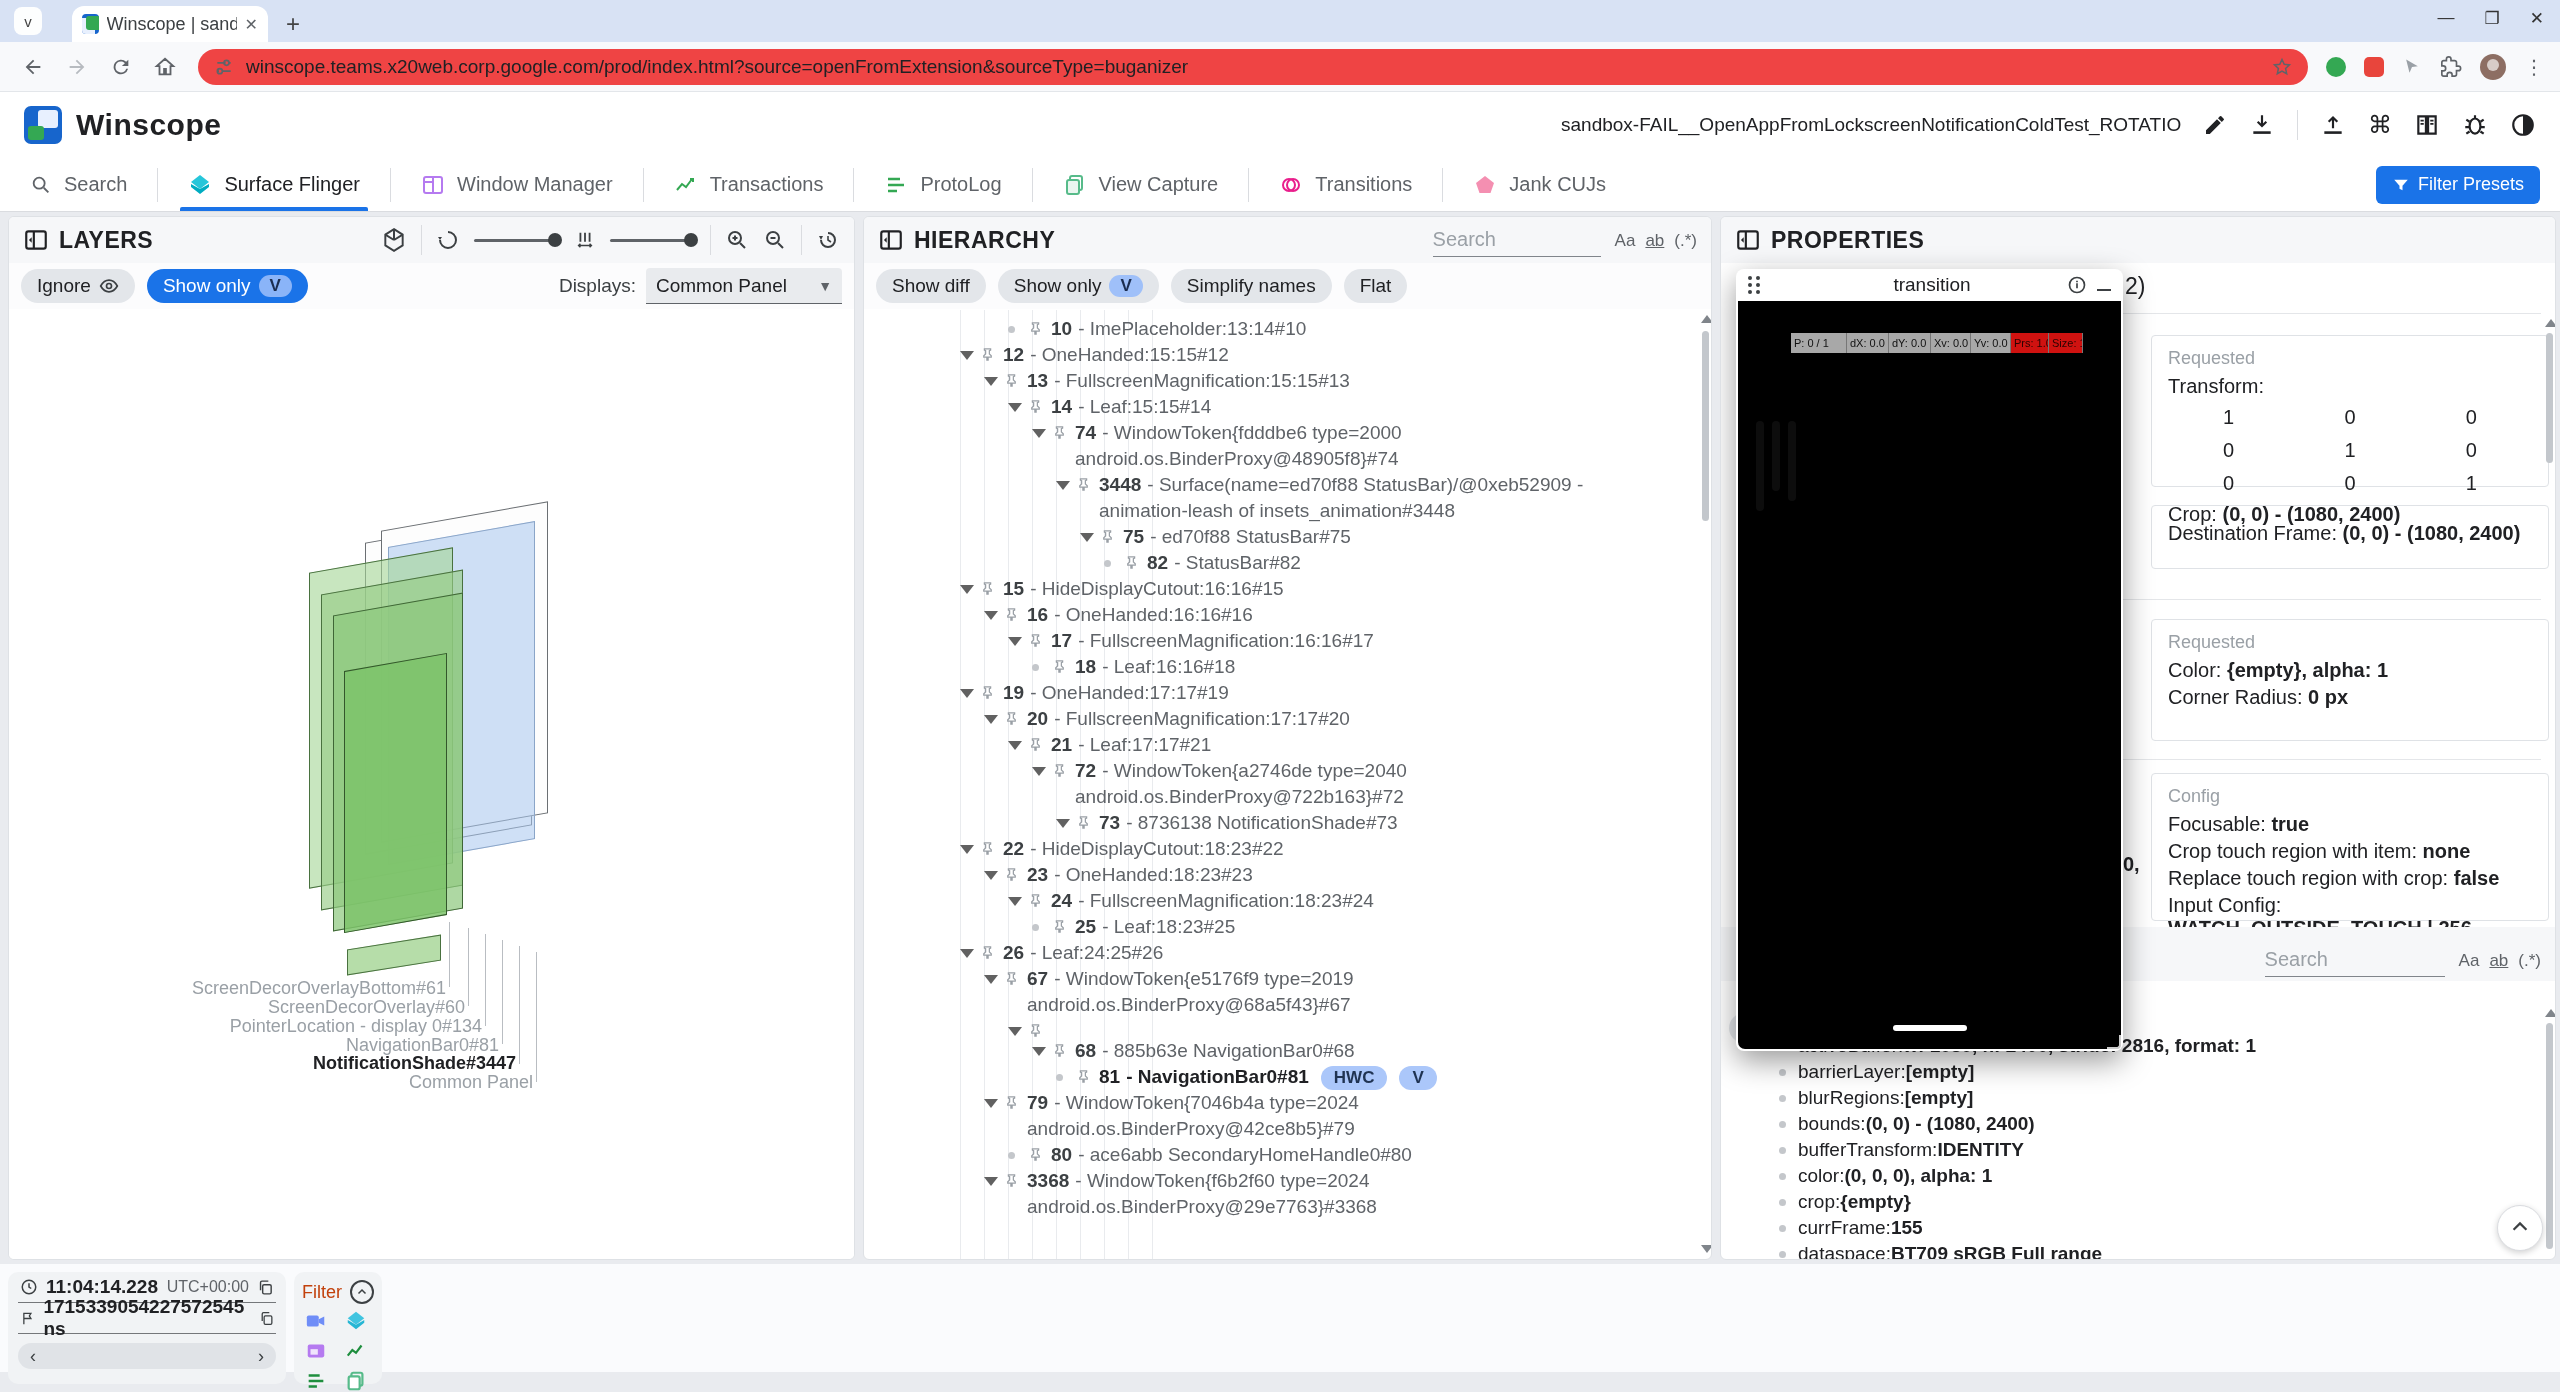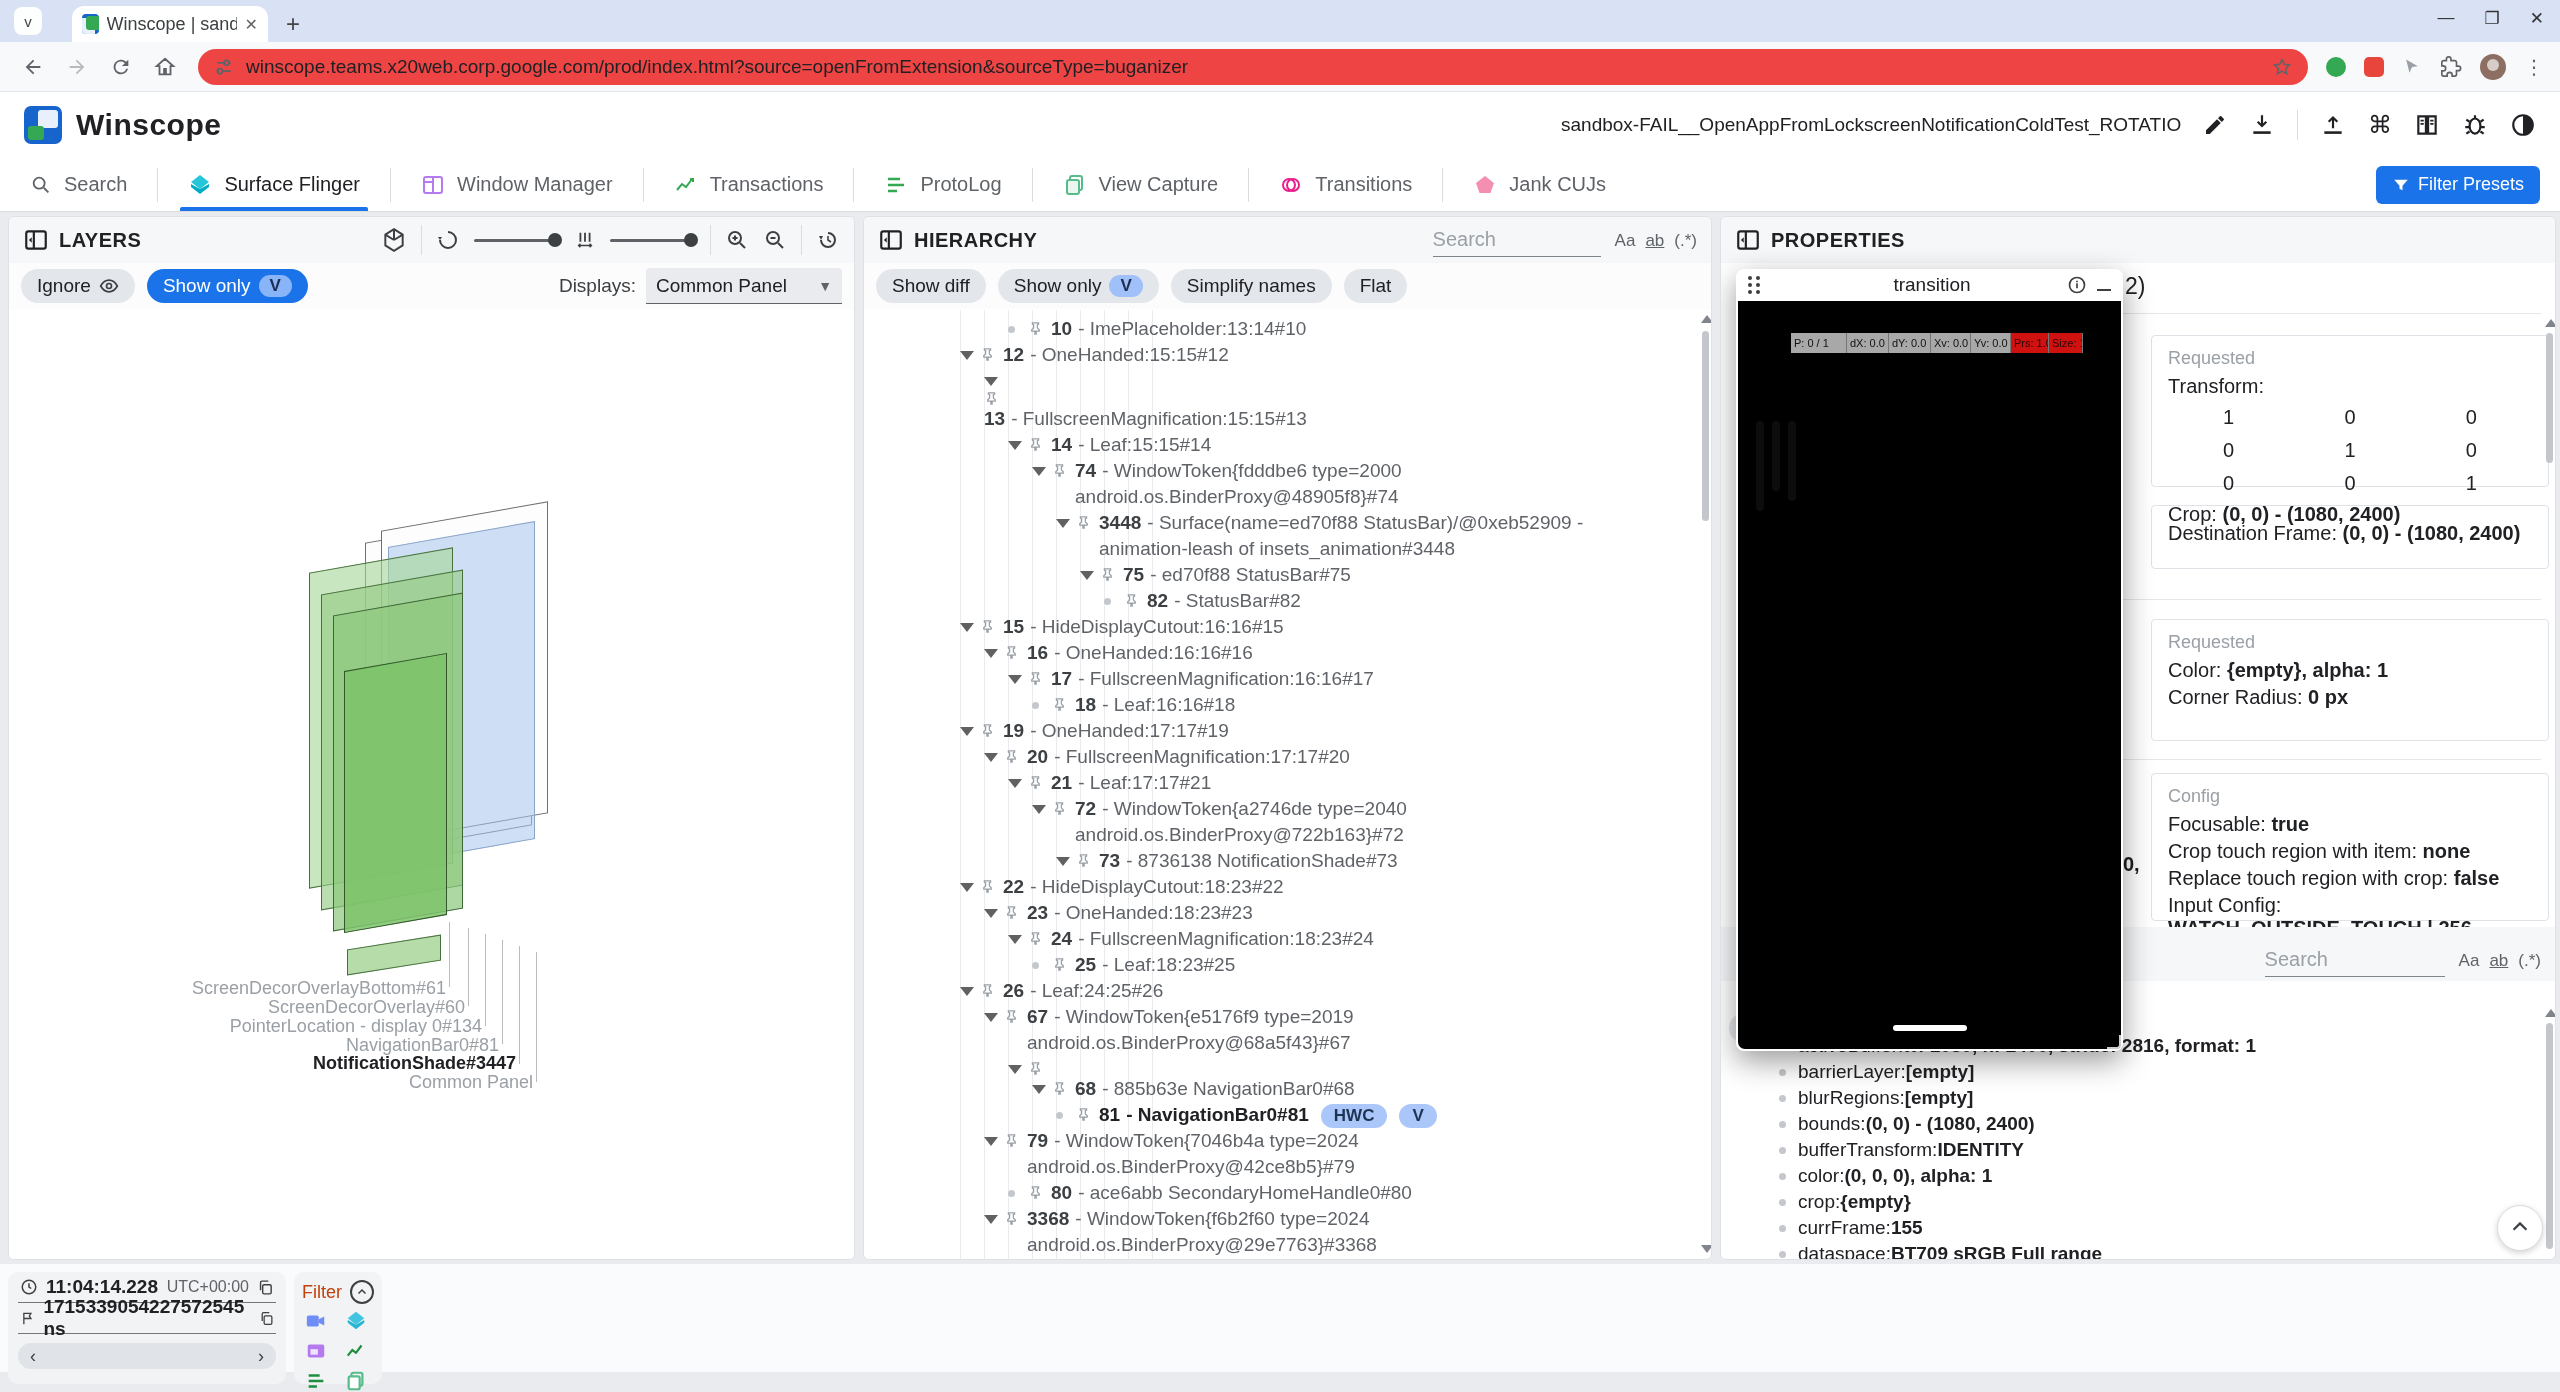--- a/index.html
+++ b/index.html
@@ -38,21 +38,21 @@
   
   .navrow{position:absolute;left:0;top:158px;width:2560px;height:54px;background:#fff;border-bottom:1px solid #dadce0;display:flex;align-items:center}
   .navtab{display:flex;align-items:center;gap:12px;padding:0 30px;height:100%;position:relative;font-size:20px;color:#5f6368}
   .navtab.active{color:#202124}
   .navtab.active::after{content:"";position:absolute;left:22px;right:22px;bottom:0;height:4px;background:#1a73e8;border-radius:2px 2px 0 0}
   .navsep{width:1px;height:34px;background:#dadce0}
   .filter-presets{margin-left:auto;margin-right:20px;background:#1a73e8;color:#fff;height:38px;border-radius:6px;display:flex;align-items:center;gap:8px;padding:0 16px;font-size:18px}
   
   .panel{position:absolute;background:#fff;border:1px solid #dee1e5;border-radius:6px;overflow:hidden}
   .phdr{height:46px;background:#f6f7f9;display:flex;align-items:center;padding:0 14px;gap:10px}
-  .ptitle{font-size:20px;font-weight:700;letter-spacing:.5px}
+  .ptitle{font-size:23px;font-weight:700;letter-spacing:.5px}
   .subrow{height:46px;display:flex;align-items:center;padding:0 12px;gap:12px;background:#fcfcfd}
   .chip{background:#e3e6ea;border-radius:17px;height:34px;display:flex;align-items:center;gap:8px;padding:0 16px;font-size:19px;color:#202124;white-space:nowrap}
   .chip.blue{background:#1a73e8;color:#fff}
   .chip .vbadge{background:#9fc0f9;color:#1b2d50;border-radius:12px;padding:1px 11px;font-size:17px;font-weight:700}
   .chip.blue .vbadge{background:#8ab4f8}
   
   .tools{margin-left:auto;display:flex;align-items:center;gap:14px;color:#3c4043}
   .slider{width:86px;height:3px;background:#5f6368;border-radius:2px;position:relative}
   .slider::after{content:"";position:absolute;right:-2px;top:-6px;width:14px;height:14px;border-radius:50%;background:#3c4043}
   .displays{margin-left:auto;display:flex;align-items:center;gap:10px;font-size:19px;color:#3c4043}
@@ -430,21 +430,21 @@
             </svg>
             <span><b>10</b>- ImePlaceholder:13:14#10</span>
           </div>
           <div class="trow" style="padding-left: 96px;">
             <span class="tri"></span>
             <svg class="pinic" width="15" height="15" viewBox="0 0 24 24">
               <path d="M7 3h10v2l-2 1v5l3 3v2h-5v5h-2v-5H6v-2l3-3V6L7 5z" fill="none" stroke="#9aa0a6" stroke-width="2"></path>
             </svg>
             <span><b>12</b>- OneHanded:15:15#12</span>
           </div>
-          <div class="trow" style="padding-left: 120px; flex-direction: column;">
+          <div class="trow" style="padding-left: 120px;">
             <span class="tri"></span>
             <svg class="pinic" width="15" height="15" viewBox="0 0 24 24">
               <path d="M7 3h10v2l-2 1v5l3 3v2h-5v5h-2v-5H6v-2l3-3V6L7 5z" fill="none" stroke="#9aa0a6" stroke-width="2"></path>
             </svg>
             <span><b>13</b>- FullscreenMagnification:15:15#13</span>
           </div>
           <div class="trow" style="padding-left: 144px;">
             <span class="tri"></span>
             <svg class="pinic" width="15" height="15" viewBox="0 0 24 24">
               <path d="M7 3h10v2l-2 1v5l3 3v2h-5v5h-2v-5H6v-2l3-3V6L7 5z" fill="none" stroke="#9aa0a6" stroke-width="2"></path>

